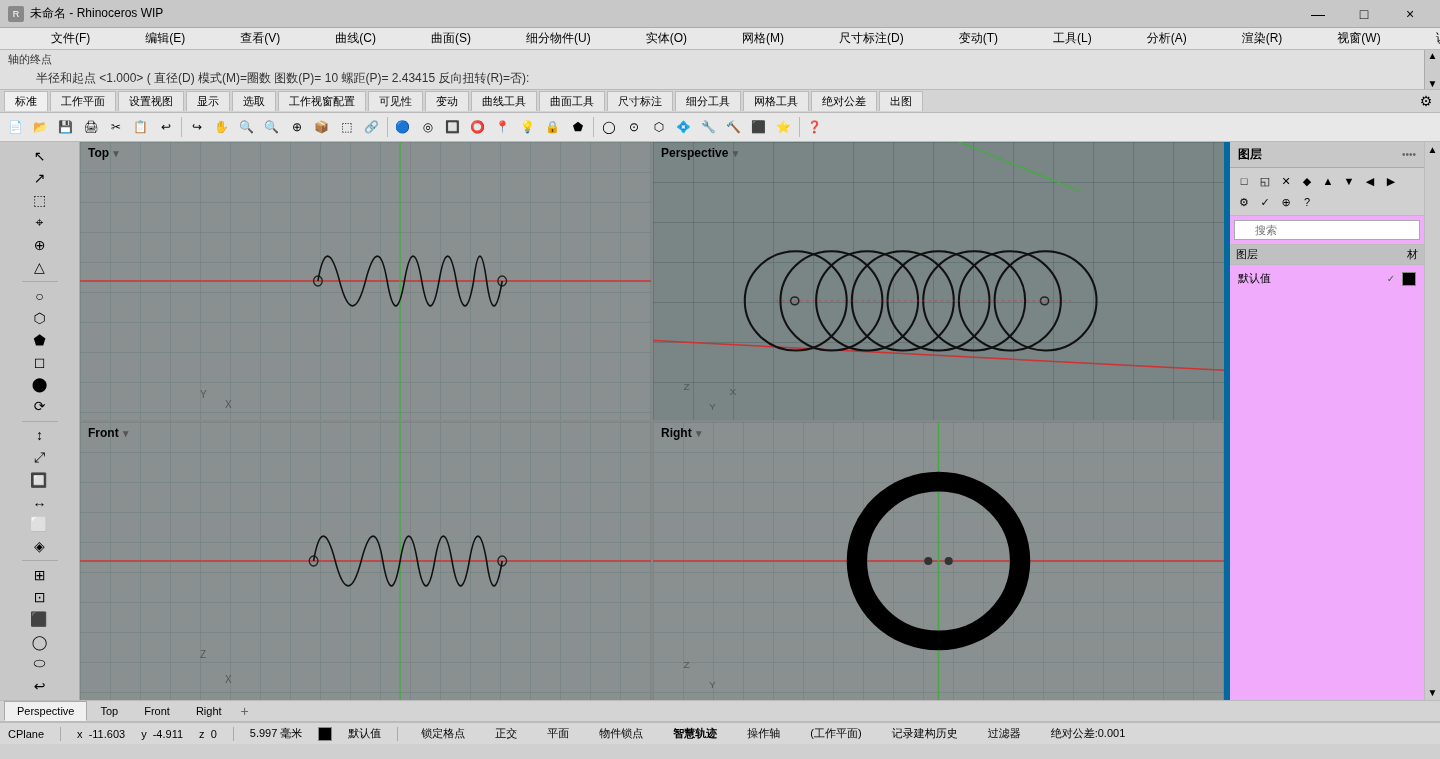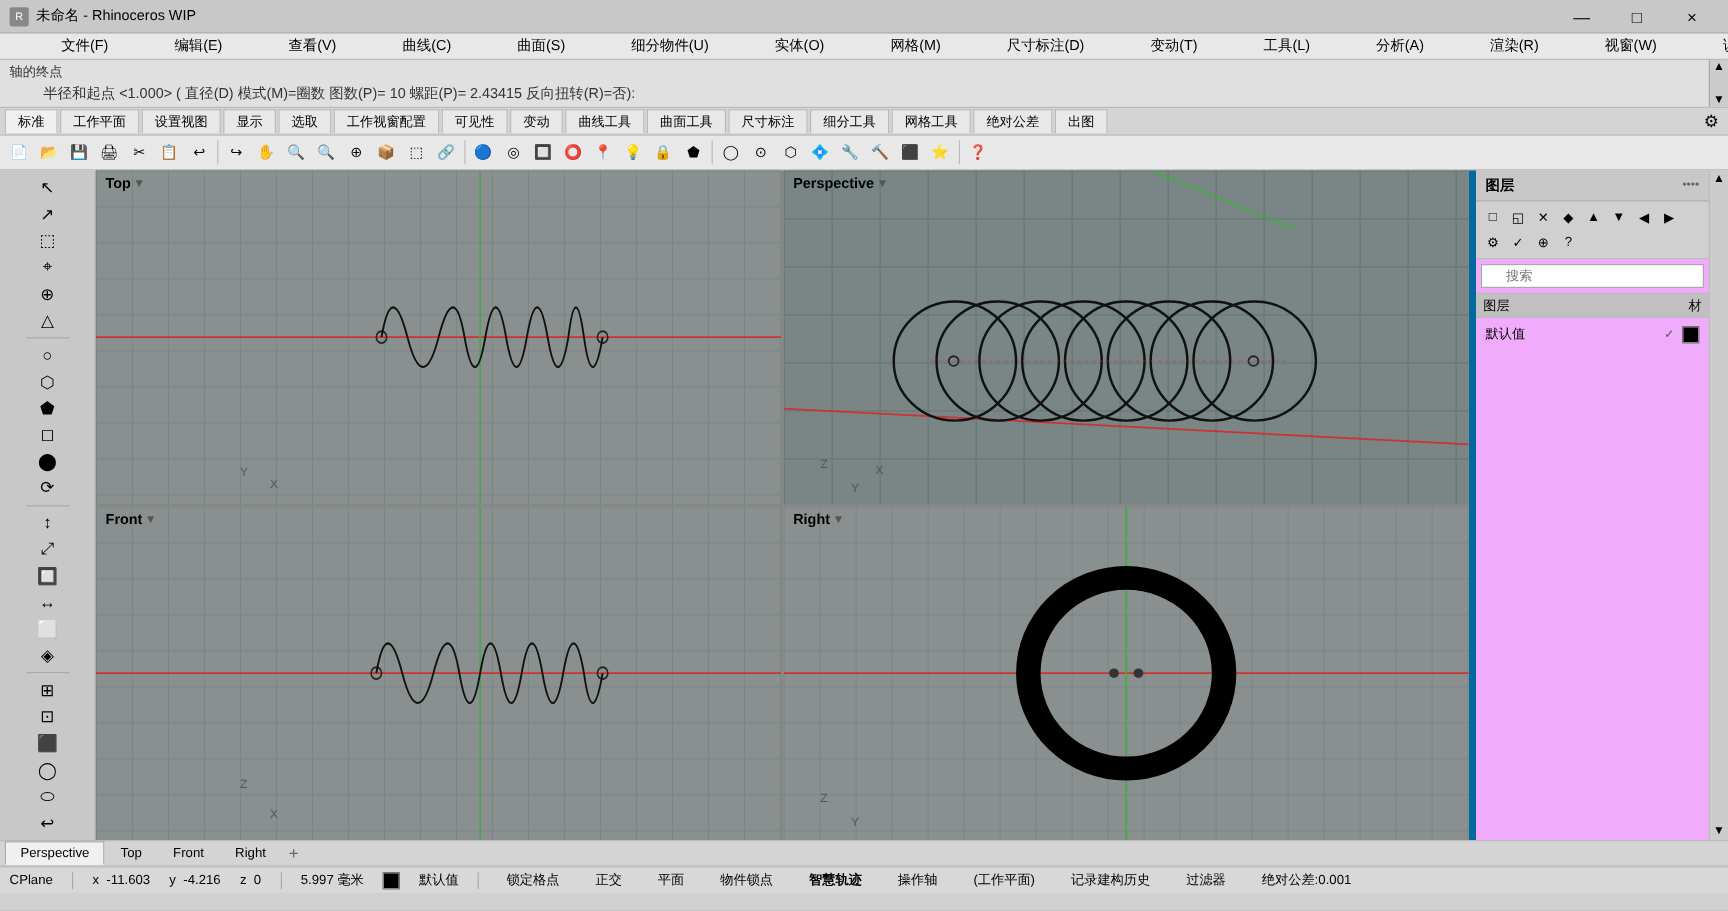--- a/index.html
+++ b/index.html
@@ -407,21 +407,21 @@
 
 <div id="statusbar">
   <span class="status-item">CPlane</span>
   <span class="status-sep"></span>
   <span class="status-item">
     <span>x</span>
     <span style="margin-left:3px;">-11.603</span>
   </span>
   <span class="status-item">
     <span>y</span>
-    <span style="margin-left:3px;">-4.216</span>
+    <span style="margin-left:3px;">-4.911</span>
   </span>
   <span class="status-item">
     <span>z</span>
     <span style="margin-left:3px;">0</span>
   </span>
   <span class="status-sep"></span>
   <span class="status-item">5.997 毫米</span>
   <span class="color-swatch"></span>
   <span class="status-item">默认值</span>
   <span class="status-sep"></span>

